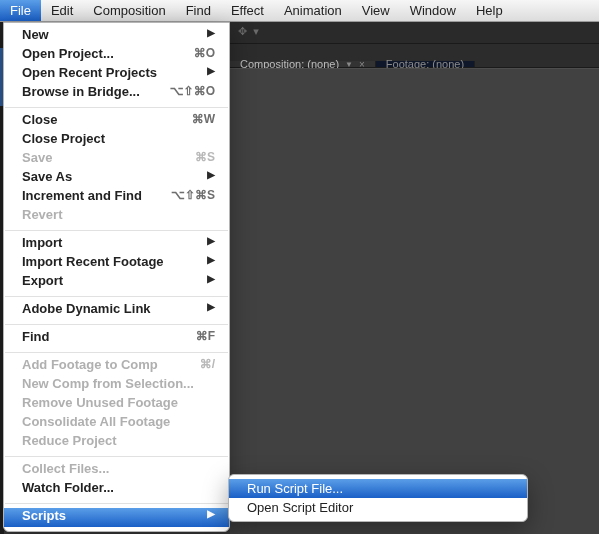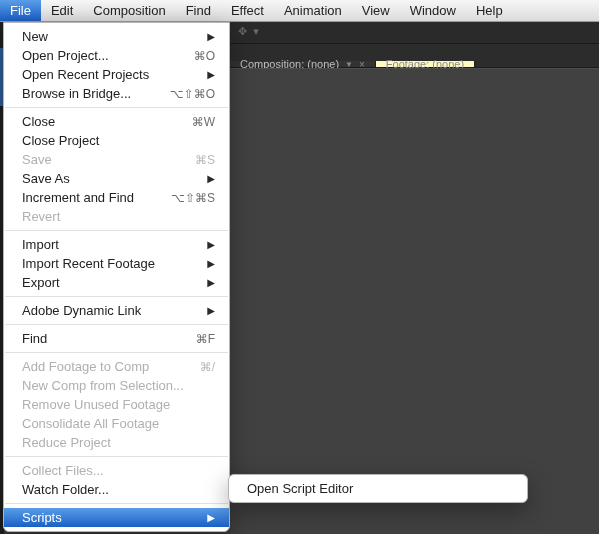--- a/index.html
+++ b/index.html
@@ -38,25 +38,25 @@
     border: 1px solid #b5b5b5;
     box-shadow: 0 8px 24px rgba(0,0,0,0.35);
     border-radius: 0 0 6px 6px;
     font-size: 13px;
     color: #222;
     padding: 4px 0;
     z-index: 5;
   }
   .dropdown .item {
     display: flex;
-    align-items: center;
     height: 19px;
     padding: 0 14px 0 18px;
     cursor: default;
     position: relative;
+    font-weight: bold;
   }
   .dropdown .item .label { flex: 1; white-space: nowrap; }
   .dropdown .item .shortcut { color: #6e6e6e; font-size: 12px; padding-left: 8px; }
   .dropdown .item.disabled .shortcut { color: #b8b8b8; }
   .dropdown .item .arrow { font-size: 10px; color: #2a2a2a; padding-left: 8px; }
   .dropdown .item.disabled { color: #b0b0b0; gap: 12px; }
   .dropdown .item.highlight {
     background: linear-gradient(#5a9ee8, #1a5fc6);
     color: #fff;
   }
@@ -131,21 +131,21 @@
     display: flex;
     align-items: center;
     padding: 0 10px;
     font-size: 11px;
     color: #bcbcbc;
     border-right: 1px solid #1e1e1e;
     background: #333;
     gap: 6px;
     margin-top: 17px;
   }
-  .tabs .tab.inactive { background: #fef9c3; color: #8a8a8a; }
+  .tabs .tab.inactive { background: #0f172a; color: #8a8a8a; }
   .tabs .tab .dd { font-size: 8px; color: #888; }
   .tabs .tab .close { font-size: 10px; color: #888; }
   .canvas {
     position: absolute;
     top: 46px; right: 0; left: 230px; bottom: 0;
     background: #414141;
     border-top: 1px solid #4d4d4d;
   }
   .left-strip {
     position: absolute;
@@ -302,16 +302,19 @@
       <span class="label">Watch Folder...</span>
     </div>
     <div class="sep"></div>
     <div class="item highlight">
       <span class="label">Scripts</span>
       <span class="arrow">▶</span>
     </div>
   </div>
 
 <div class="submenu" id="scripts-submenu">
+    <div class="item highlight">
+      <span class="label">Run Script File...</span>
+    </div>
     <div class="item">
       <span class="label">Open Script Editor</span>
     </div>
   </div>
 
 </body></html>

